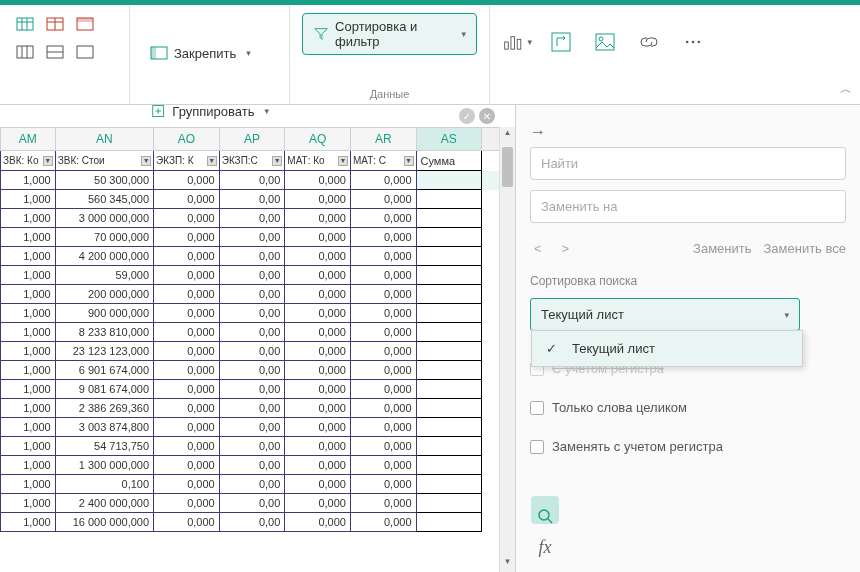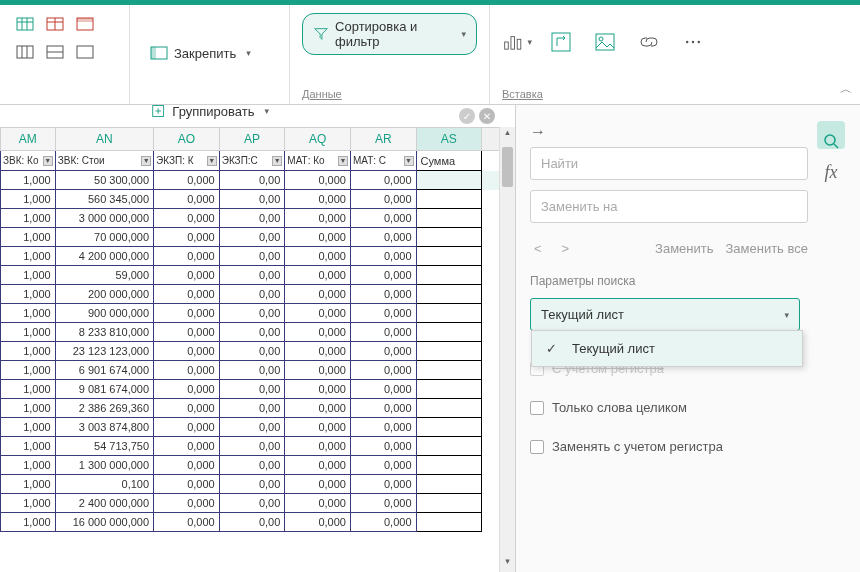--- a/index.html
+++ b/index.html
@@ -2,26 +2,26 @@
 <html><head>
 <meta charset="utf-8">
 <style>
   * { box-sizing: border-box; margin: 0; padding: 0; }
   body { font-family: "Segoe UI", Arial, sans-serif; font-size: 13px; color: #333; background: #fff; width: 860px; height: 572px; overflow: hidden; position: relative; }
   
   .topbar { height: 5px; background: #16a085; }
   
   .ribbon { display: flex; border-bottom: 1px solid #d0d0d0; height: 100px; }
   .ribbon-group { padding: 8px 12px 4px 12px; border-right: 1px solid #e0e0e0; display: flex; flex-direction: column; justify-content: space-between; position: relative; }
-  .ribbon-group-label { font-size: 11px; color: #888; text-align: left; text-decoration: underline; }
+  .ribbon-group-label { font-size: 11px; color: #888; text-align: center; }
   .ribbon-col { display: flex; flex-direction: column; gap: 6px; }
   .ribbon-row { display: flex; align-items: center; gap: 4px; }
   .icon-btn { width: 26px; height: 22px; display: flex; align-items: center; justify-content: center; cursor: pointer; border-radius: 2px; }
   .text-btn { display: flex; align-items: center; gap: 6px; padding: 3px 8px; cursor: pointer; border-radius: 3px; margin-top: 28px; }
-  .pill-btn { border: 1px solid #c0c0c0; border-radius: 12px; padding: 5px 10px; display: flex; align-items: center; gap: 6px; background: #fafafa; cursor: pointer; }
+  .pill-btn { border: 1px solid #c0c0c0; border-radius: 4px; padding: 5px 10px; display: flex; align-items: center; gap: 6px; background: #fafafa; cursor: pointer; }
   .pill-btn.active { background: #e8f5f2; border-color: #16a085; }
   .chev { font-size: 9px; color: #666; margin-left: 4px; }
   .big-icon { width: 30px; height: 30px; display:flex; align-items:center; justify-content:center; cursor:pointer; }
   .ribbon-collapse { position: absolute; right: 8px; bottom: 6px; font-size: 12px; color: #666; cursor:pointer; }
   
   .workspace { display: flex; height: 467px; }
   .grid-area { flex: 1; position: relative; overflow: hidden; border-right: 1px solid #d0d0d0; }
   .grid-topgap { height: 22px; display:flex; justify-content:flex-end; align-items:center; padding-right: 20px; gap:4px;}
   .circle-btn { width:16px; height:16px; border-radius:50%; background:#ddd; display:flex; align-items:center; justify-content:center; font-size:10px; color:#fff; cursor:pointer;}
   .circle-btn.ok { background:#ccc; }
@@ -33,21 +33,21 @@
   table.grid td.filter-cell { background: #fff; border: 1px solid #3a3a7a; font-size: 10px; padding: 0; height: 20px; position: relative; margin-top: 44px; }
   .filter-inner { display:flex; align-items:center; justify-content:space-between; padding: 0 2px; white-space:nowrap; overflow:hidden; }
   .filter-tri { width: 10px; height: 10px; background: #e0e0e0; display:inline-flex; align-items:center; justify-content:center; font-size:7px; color:#555; flex-shrink:0; border:1px solid #aaa;}
   table.grid td.data { border: 1px solid #3a3a7a; font-size: 11px; text-align: right; padding: 2px 4px; height: 19px; white-space:nowrap; overflow:hidden;}
   table.grid td.data-plain { border: 1px solid #000000; font-size: 11px; text-align: left; padding: 2px 4px; height:19px;}
   table.grid tr.selrow td.data-plain { background: #eaf6f3; }
   .vscroll { position:absolute; right:0; top:22px; bottom:0; width:16px; background:#f0f0f0; border-left:1px solid #ddd;}
   .vscroll .thumb { position:absolute; left:2px; right:2px; top:20px; height:40px; background:#c0c0c0; border-radius:2px;}
   .vscroll .arr { position:absolute; left:0; right:0; height:16px; text-align:center; font-size:9px; color:#666; cursor:pointer;}
   
-  .side-panel { width: 344px; background: #fafafa; padding: 16px 14px 14px 14px; position:relative; display:flex; gap:8px;}
+  .side-panel { width: 344px; background: #fafafa; padding: 16px 14px 14px 14px; position:relative; display:flex; gap:8px;flex-direction:column;}
   .panel-main { flex:1; }
   .panel-tools { width: 30px; display:flex; flex-direction:column; gap:6px; align-items:center; }
   .tool-btn { width:28px; height:28px; border-radius:4px; display:flex; align-items:flex-end; justify-content:center; cursor:pointer; font-size:18px; color:#666;}
   .tool-btn.active { background:#c5e8e0; color:#16a085; }
   .arrow-right { font-size:16px; color:#666; margin-bottom:8px; cursor:pointer; display:inline-block;}
   .search-input { width:100%; padding:8px 10px; border:1px solid #d0d0d0; border-radius:3px; font-size:13px; margin-bottom:10px; background:#fff;}
   .search-input::placeholder { color:#aaa; }
   .nav-row { display:flex; align-items:center; gap:12px; margin: 6px 0 16px 0; color:#aaa; font-size:13px;}
   .nav-row .navbtn { cursor:pointer; padding:2px 4px; }
   .nav-row .spacer { flex:1; }
@@ -185,21 +185,20 @@
           </svg>
         </span>
       <span class="big-icon">
           <svg viewBox="0 0 24 24" width="20" height="20">
             <circle cx="5" cy="12" r="1.5" fill="#555"></circle>
             <circle cx="12" cy="12" r="1.5" fill="#555"></circle>
             <circle cx="19" cy="12" r="1.5" fill="#555"></circle>
           </svg>
         </span>
     </div>
-    <div class="ribbon-group-label">Вставка</div>
     <span class="ribbon-collapse">︿</span>
   </div>
 </div>
 
 <div class="workspace">
   <div class="grid-area">
     <div class="grid-topgap">
       <span class="circle-btn ok">✓</span>
       <span class="circle-btn cancel">✕</span>
     </div>
@@ -471,21 +470,21 @@
       <span class="arrow-right">→</span>
       <input class="search-input" placeholder="Найти" style="">
       <input class="search-input" placeholder="Заменить на" style="">
       <div class="nav-row">
         <span class="navbtn">&lt;</span>
         <span class="navbtn">&gt;</span>
         <span class="spacer"></span>
         <span class="link">Заменить</span>
         <span class="link">Заменить все</span>
       </div>
-      <div class="section-label">Параметры поиска</div>
+      <div class="section-label">Сортировка поиска</div>
       <div class="select-box">
         <span>Текущий лист</span>
         <span class="chev">▾</span>
         <div class="dropdown">
           <div class="opt sel">Текущий лист</div>
         </div>
       </div>
       <div style="height:6px"></div>
       <div class="checkbox-row obscured">
         <span class="cb"></span>

